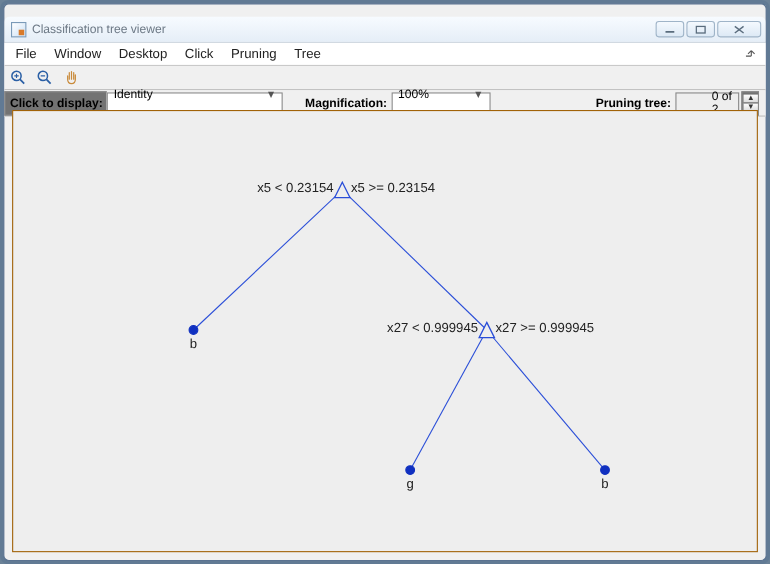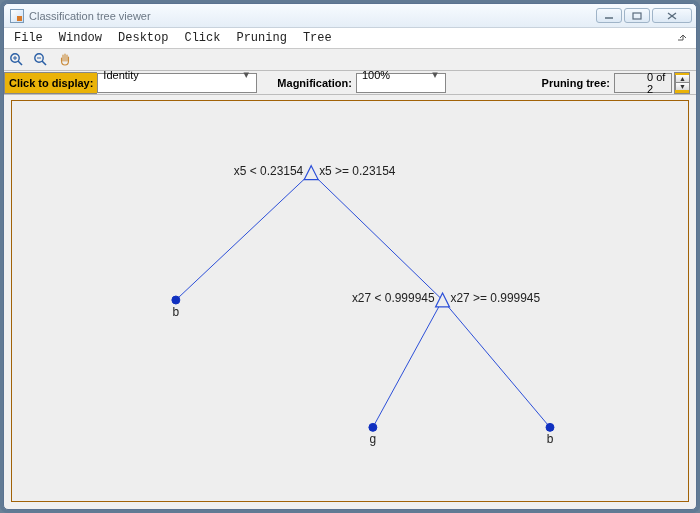--- a/index.html
+++ b/index.html
@@ -22,20 +22,21 @@
     box-shadow: 0 0 0 3px rgba(80,110,140,0.35);
   }
   .titlebar {
     height: 24px;
     background: linear-gradient(#f7fbff, #e5eef7);
     border-bottom: 1px solid #c8d2dc;
     border-radius: 5px 5px 0 0;
     display: flex;
     align-items: center;
     padding: 0 4px 0 6px;
+    margin-top: 11px;
   }
   .app-icon {
     width: 14px; height: 14px;
     margin-right: 5px;
     background: linear-gradient(135deg,#fff,#cbe0f5);
     border:1px solid #7a9ab8;
     position:relative;
   }
   .app-icon::after{
     content:""; position:absolute; right:1px; bottom:1px;
@@ -53,21 +54,21 @@
     font-size:10px;
   }
   .win-btn.close{ width:40px; }
   .menubar {
     height:21px;
     background:#fff;
     border-bottom:1px solid #c9c9c9;
     display:flex; align-items:center;
     padding:0 2px;
   }
-  .menu-item { padding:2px 8px; font-size:12px; color:#222;font-family:Liberation Mono, monospace; }
+  .menu-item { padding:2px 8px; font-size:12px; color:#222; }
   .dock-arrow{
     margin-left:auto; margin-right:6px;
     width:10px;height:10px;
     color:#555;
   }
   .toolbar {
     height:22px;
     background:#f0f0f0;
     border-bottom:1px solid #bdbdbd;
     display:flex; align-items:center;
@@ -92,21 +93,21 @@
   }
   .ctrl-select .caret{
     width:14px;height:14px;
     display:flex;align-items:center;justify-content:center;
     color:#555;
   }
   .bordered-group{
     display:flex;align-items:center;
     border:1px solid #888;
     height:22px;
-    background:#eab308;
+    background:#737373;
   }
   .canvas-wrap{
     position:absolute;
     left:7px; right:7px; top:96px; bottom:7px;
     border:1px solid #a16207;
     background:#eee;
   }
   svg.tree{
     position:absolute; inset:0;
     width:100%; height:100%;

